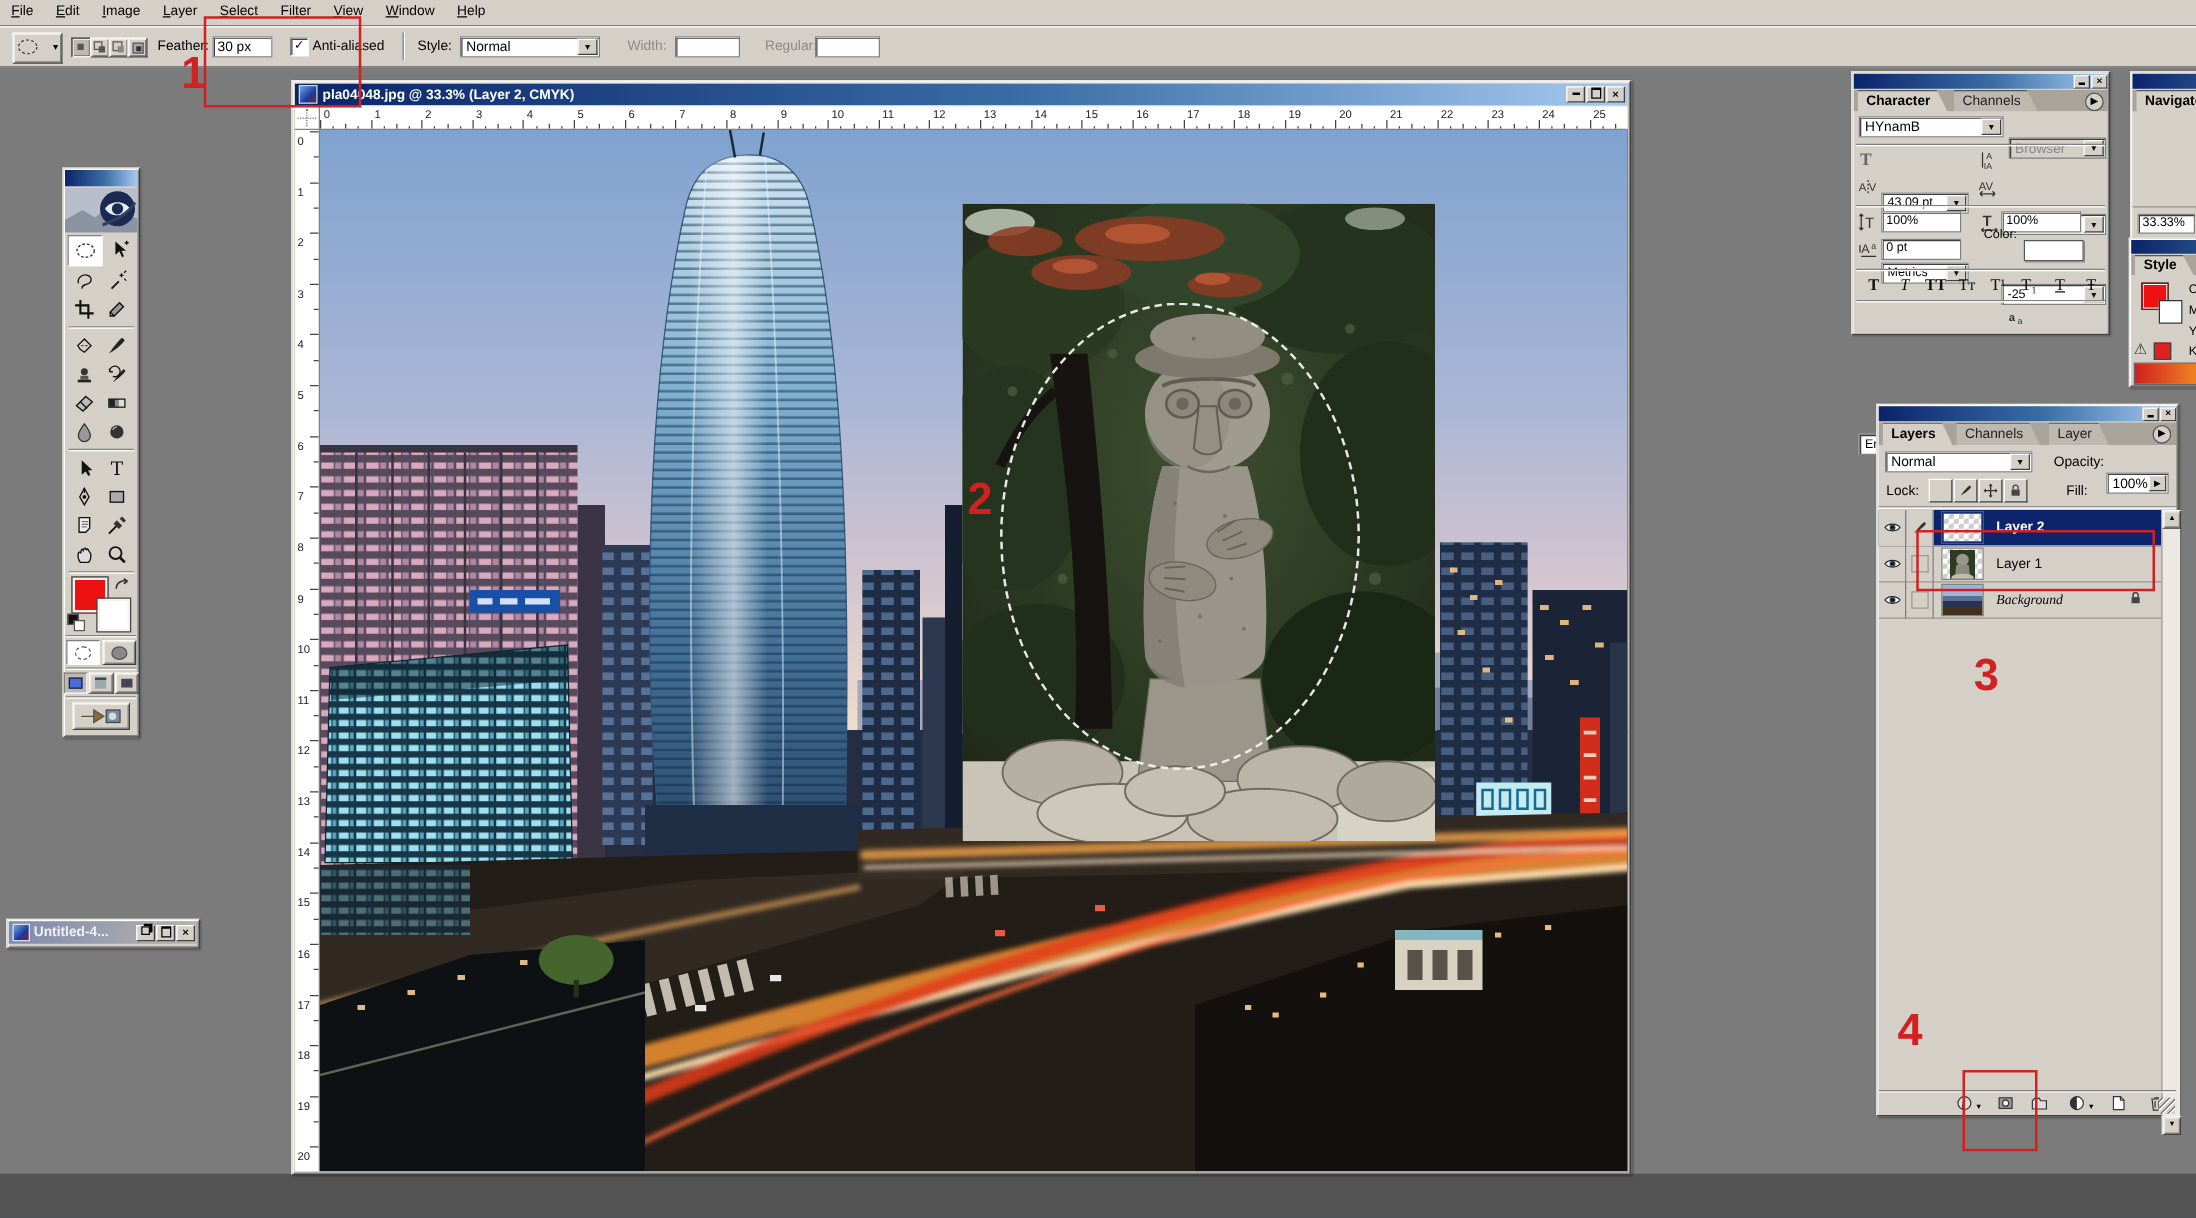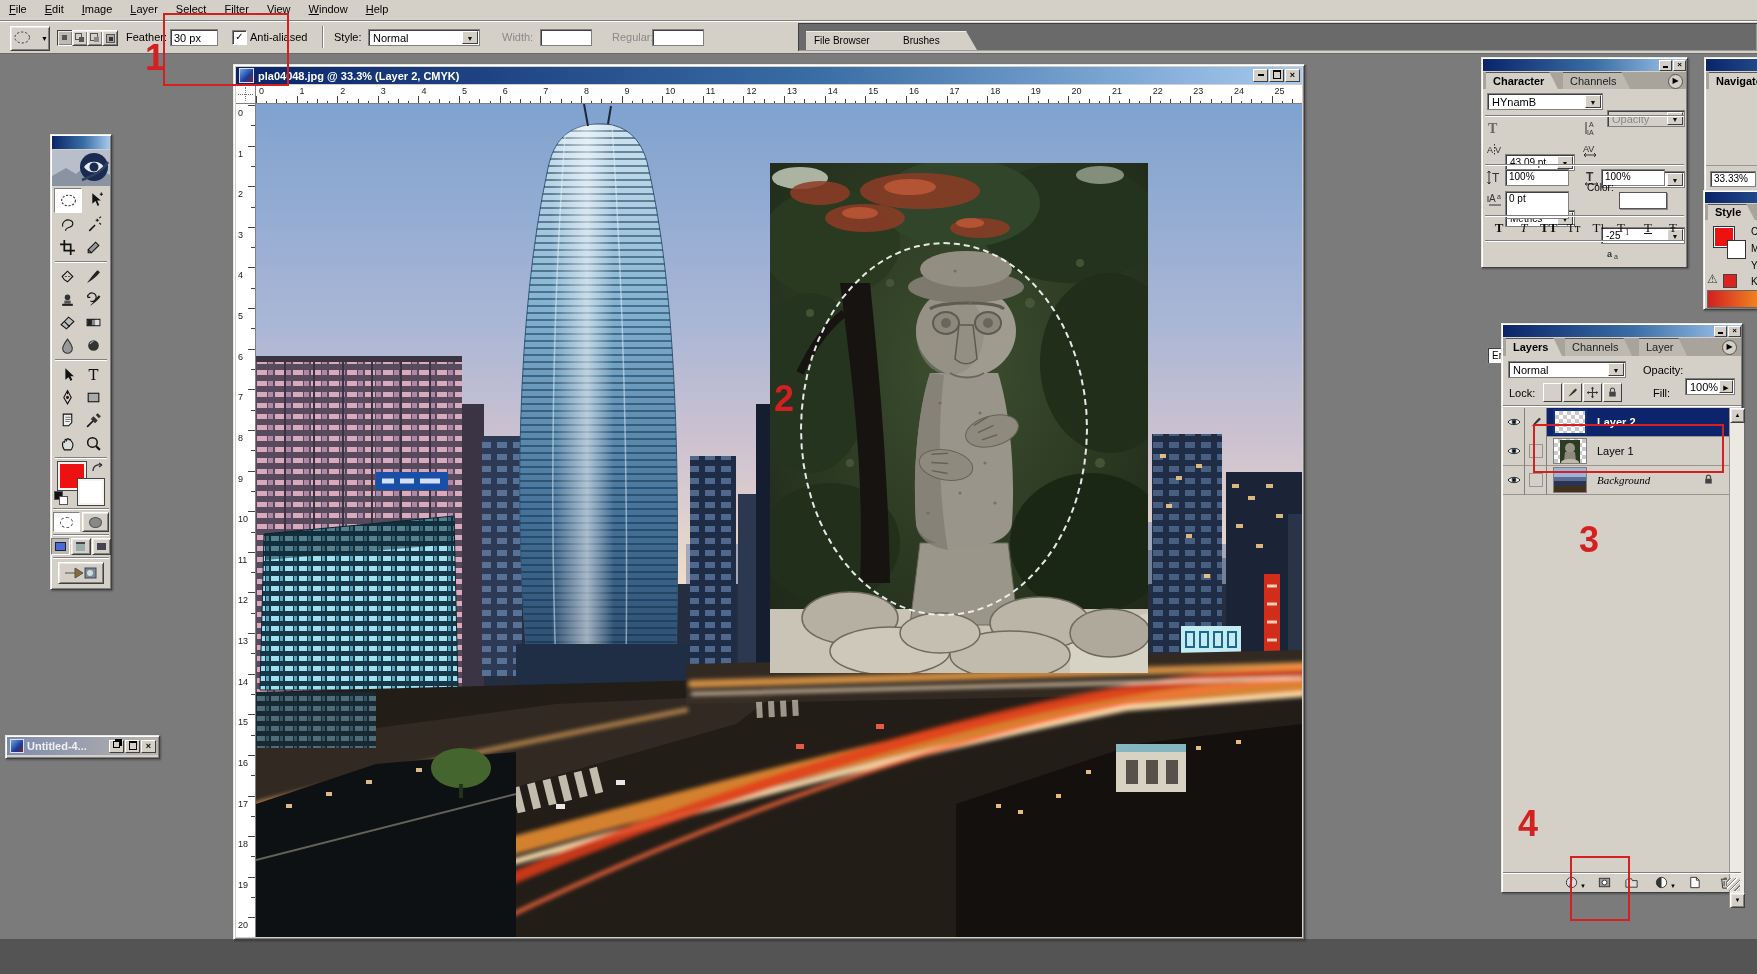--- a/index.html
+++ b/index.html
@@ -83,24 +83,20 @@
   <div class="abs combo" style="left:368px;top:7px;width:112px">
     <span class="cv">Normal</span>
     <span class="dd">▼</span>
   </div>
 
   <span class="abs lbl" style="left:502px;top:9px;color:#8a8a8a">Width:</span>
   <input class="abs fld" readonly="" style="left: 540px; top: 7px; width: 52px; height: 17px;" value="">
   <span class="abs lbl" style="left:612px;top:9px;color:#8a8a8a">Regular:</span>
   <input class="abs fld" readonly="" style="left: 652px; top: 7px; width: 52px; height: 17px;" value="">
 
-  <div class="abs" style="left:798px;top:1px;width:959px;height:28px;background:#6a6a6a;box-shadow:inset 1px 1px 0 #404040,inset -1px -1px 0 #9a9a9a">
-    <div class="welltab" style="left:8px;width:84px"><span>File Browser</span></div>
-    <div class="welltab" style="left:97px;width:58px"><span>Brushes</span></div>
-  </div>
 </div>
 
 <div class="abs" style="left:0;top:939px;width:1757px;height:35px;background:#545454"></div>
 
 <div class="abs win" style="left:233px;top:64px;width:1072px;height:876px;box-sizing:border-box">
   <div class="titlebar abs" style="left:2px;top:2px;width:1066px;height:17px;font-size:11px">
     <span style="width:13px;height:13px;margin:0 4px 0 3px;background:linear-gradient(135deg,#6fa8e8,#1a3a9a 60%,#802020);border:1px solid #dde;flex:none"></span>
     <span style="white-space:nowrap">pla04048.jpg @ 33.3% (Layer 2, CMYK)</span>
     <span style="flex:1"></span>
     <span class="tbbtn"><span style="display:inline-block;width:6px;border-bottom:2px solid #000;margin-bottom:1px"></span></span>
@@ -787,21 +783,21 @@
     <div class="ptab active" style="left:3px"><span>Character</span></div>
     <div class="ptab" style="left:80px"><span>Channels</span></div>
     <span class="pmenu" style="right:3px;top:2px">▶</span>
   </div>
   <div style="position:relative;height:178px;margin:0 1px;background:#d4d0c8">
     <div class="abs combo" style="left:4px;top:4px;width:116px">
         <span class="cv">HYnamB</span>
         <span class="dd">▼</span>
       </div>
     <div class="abs combo" style="left:124px;top:4px;width:78px;background:#d4d0c8">
-        <span class="cv" style="color:#8a8a8a">Opacity</span>
+        <span class="cv" style="color:#8a8a8a">Browser</span>
         <span class="dd">▼</span>
       </div>
     <div class="abs sep" style="left:2px;right:2px;top:26px"></div>
     <span class="abs" style="left:5px;top:32px;font-family:'Liberation Serif',serif;font-weight:bold;color:#666;font-size:14px">T</span>
     <div class="abs combo" style="left:22px;top:31px;width:70px;font-size:10px">
         <span class="cv">43.09 pt</span>
         <span class="dd">▼</span>
       </div>
     <svg class="abs" style="left:102px;top:31px;width:14px;height:16px" viewBox="0 0 14 16">
         <text x="4" y="7" font-size="7" fill="#333">A</text>
@@ -838,21 +834,21 @@
     <svg class="abs" style="left:100px;top:80px;width:17px;height:17px" viewBox="0 0 17 17">
         <text x="3" y="12" font-size="12" font-weight="bold" fill="#333">T</text>
         <path d="M2 15 h13 M2 15 l2 -1.5 M2 15 l2 1.5 M15 15 l-2 -1.5 M15 15 l-2 1.5" stroke="#333" fill="none"></path>
       </svg>
     <div class="abs fld" style="left:118px;top:80px;width:64px;height:17px;font-size:10px"><span>100%</span></div>
     <svg class="abs" style="left:4px;top:102px;width:16px;height:17px" viewBox="0 0 16 17">
         <text x="2" y="11" font-size="10" fill="#333">A</text>
         <text x="10" y="8" font-size="7" fill="#333">a</text>
         <path d="M2 14 h12 M1 5 v6" stroke="#333"></path>
       </svg>
-    <div class="abs fld" style="left:22px;top:102px;width:64px;height:28px;font-size:10px"><span>0 pt</span></div>
+    <div class="abs fld" style="left:22px;top:102px;width:64px;height:17px;font-size:10px"><span>0 pt</span></div>
     <span class="abs lbl" style="left:104px;top:93px;font-size:10px">Color:</span>
     <span class="abs" style="left:136px;top:103px;width:46px;height:15px;background:#fff;border:1px solid #555;box-shadow:1px 1px 0 #888"></span>
     <div class="abs sep" style="left:2px;right:2px;top:126px"></div>
     <div class="abs" style="left:6px;top:131px;width:194px;height:18px;display:flex;justify-content:space-between">
       <span class="fsb" style="font-weight:bold">T</span>
       <span class="fsb" style="font-style:italic">T</span>
       <span class="fsb" style="font-weight:bold">TT</span>
       <span class="fsb">Tᴛ</span>
       <span class="fsb">T¹</span>
       <span class="fsb">T₁</span>

